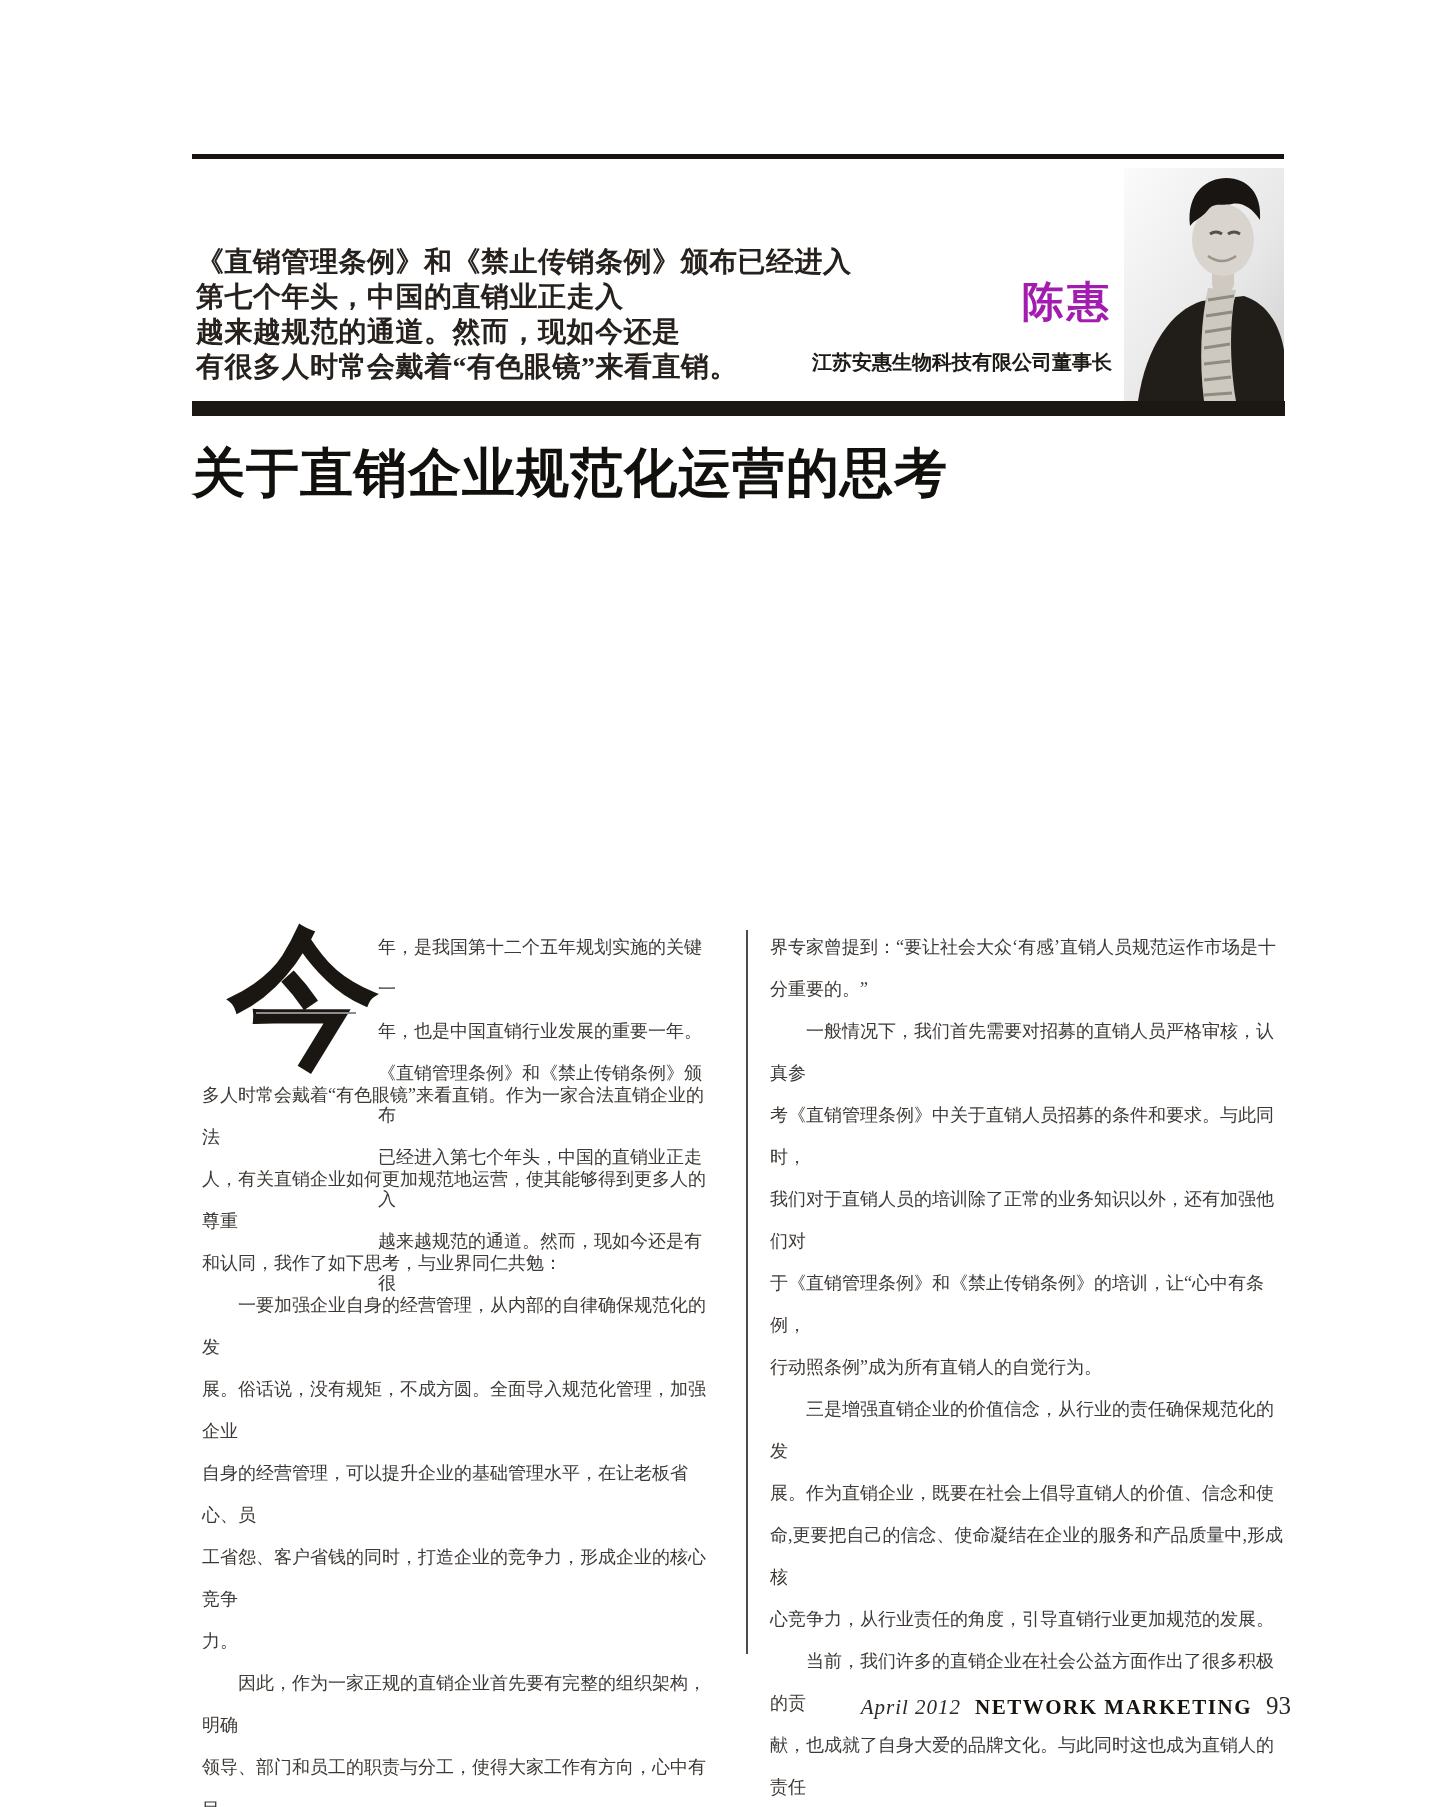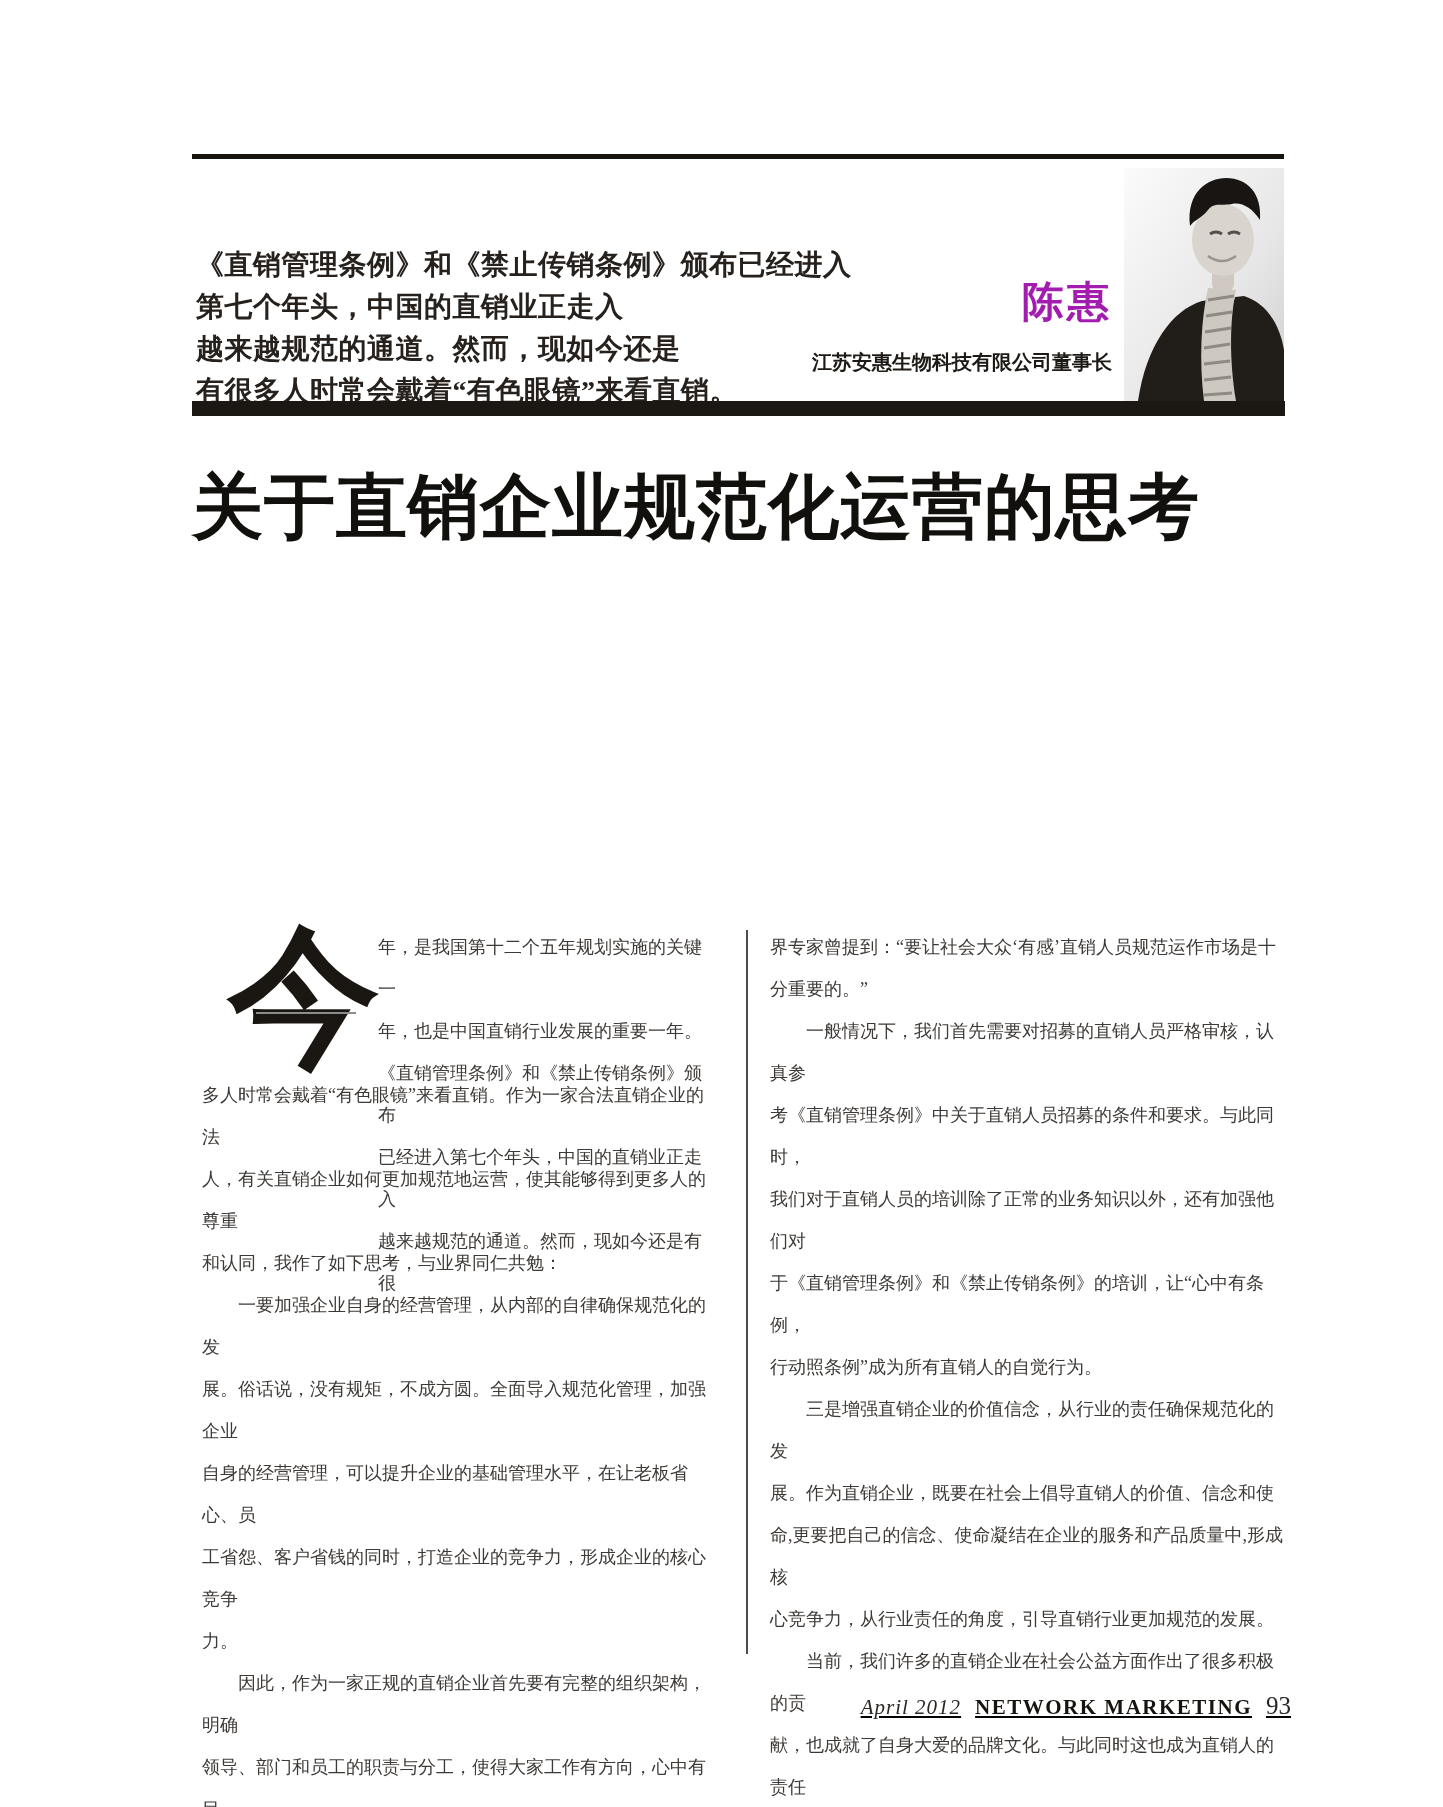--- a/index.html
+++ b/index.html
@@ -13,39 +13,39 @@
   .rule-top {
     position:absolute; left:192px; top:154px; width:1092px; height:5px;
     background:#17130f;
   }
   .rule-thick {
     position:absolute; left:192px; top:401px; width:1093px; height:15px;
     background:#1b1713;
   }
   .intro {
     position:absolute; left:196px; top:244px;
-    font-size:28px; font-weight:bold; line-height:42px;
+    font-size:28px; font-weight:bold; line-height:35px;
     letter-spacing:0.5px; color:#26211d;
     white-space:pre-line;
   }
   .author-name {
     position:absolute; right:331px; top:274px;
     font-size:42px; font-weight:bold; letter-spacing:3px; color:#a21caf;
   }
   .author-title {
     position:absolute; right:331px; top:349px;
     font-size:20px; font-weight:bold; color:#1d1915;
   }
   .photo {
     position:absolute; left:1124px; top:168px; width:160px; height:233px;
     overflow:hidden;
   }
   .headline {
-    position:absolute; left:192px; top:460px;
-    font-size:71px; font-weight:bold; letter-spacing:1px; color:#12100d;
+    position:absolute; left:192px; top:438px;
+    font-size:53px; font-weight:bold; letter-spacing:1px; color:#12100d;
   }
   .dropcap {
     position:absolute; left:228px; top:922px;
     font-size:152px; line-height:152px; font-weight:bold; color:#1a1612;
   }
   .dropcap-stroke {
     position:absolute; left:256px; top:1012px; width:100px; height:2px;
     background:#8d8d8d;
   }
   .bodytext {
@@ -54,21 +54,21 @@
   }
   .col-left-indent { position:absolute; left:378px; top:926px; width:330px; }
   .col-left-main  { position:absolute; left:202px; top:1074px; width:506px; }
   .col-right      { position:absolute; left:770px; top:926px; width:520px; }
   .col-divider {
     position:absolute; left:746px; top:930px; width:2px; height:724px;
     background:#4c4c4c;
   }
   .footer {
     position:absolute; right:152px; top:1692px;
-    display:flex; align-items:baseline; gap:14px;text-decoration:underline;
+    display:flex; align-items:baseline; gap:14px;
   }
   .footer-issue { font-style:italic; font-size:21px; color:#2b2724; letter-spacing:1px; }
   .footer-brand { font-weight:bold; font-size:21px; letter-spacing:1.5px; color:#17130f;text-align:right; }
   .footer-page  { font-size:25px; color:#2b2724; }
 </style>
 </head>
 <body>
 
 <div class="rule-top"></div>
 

